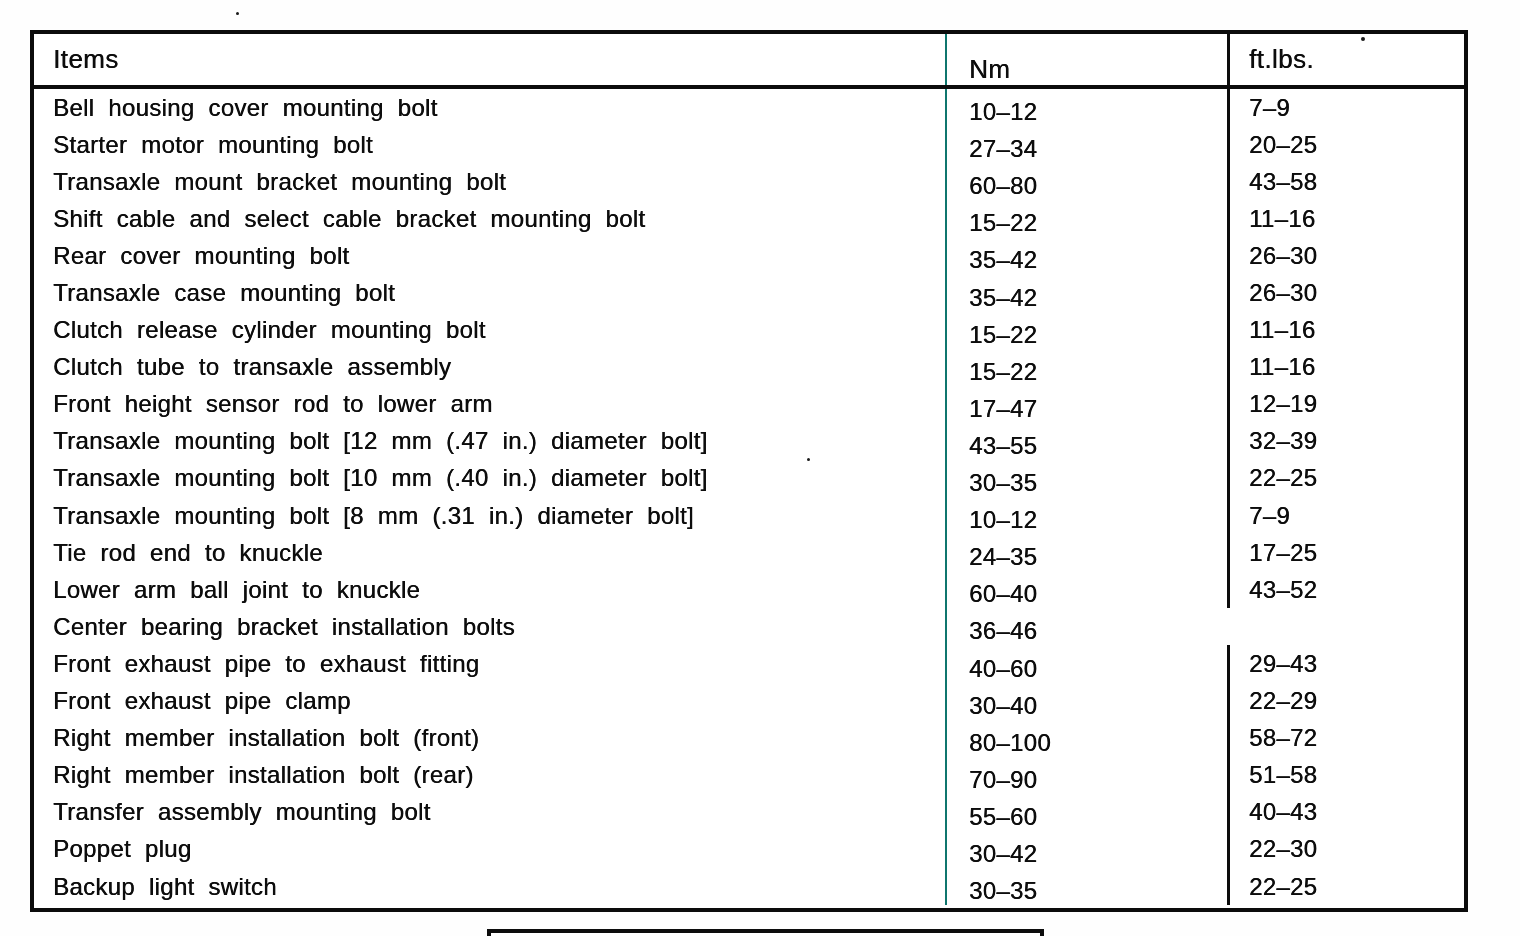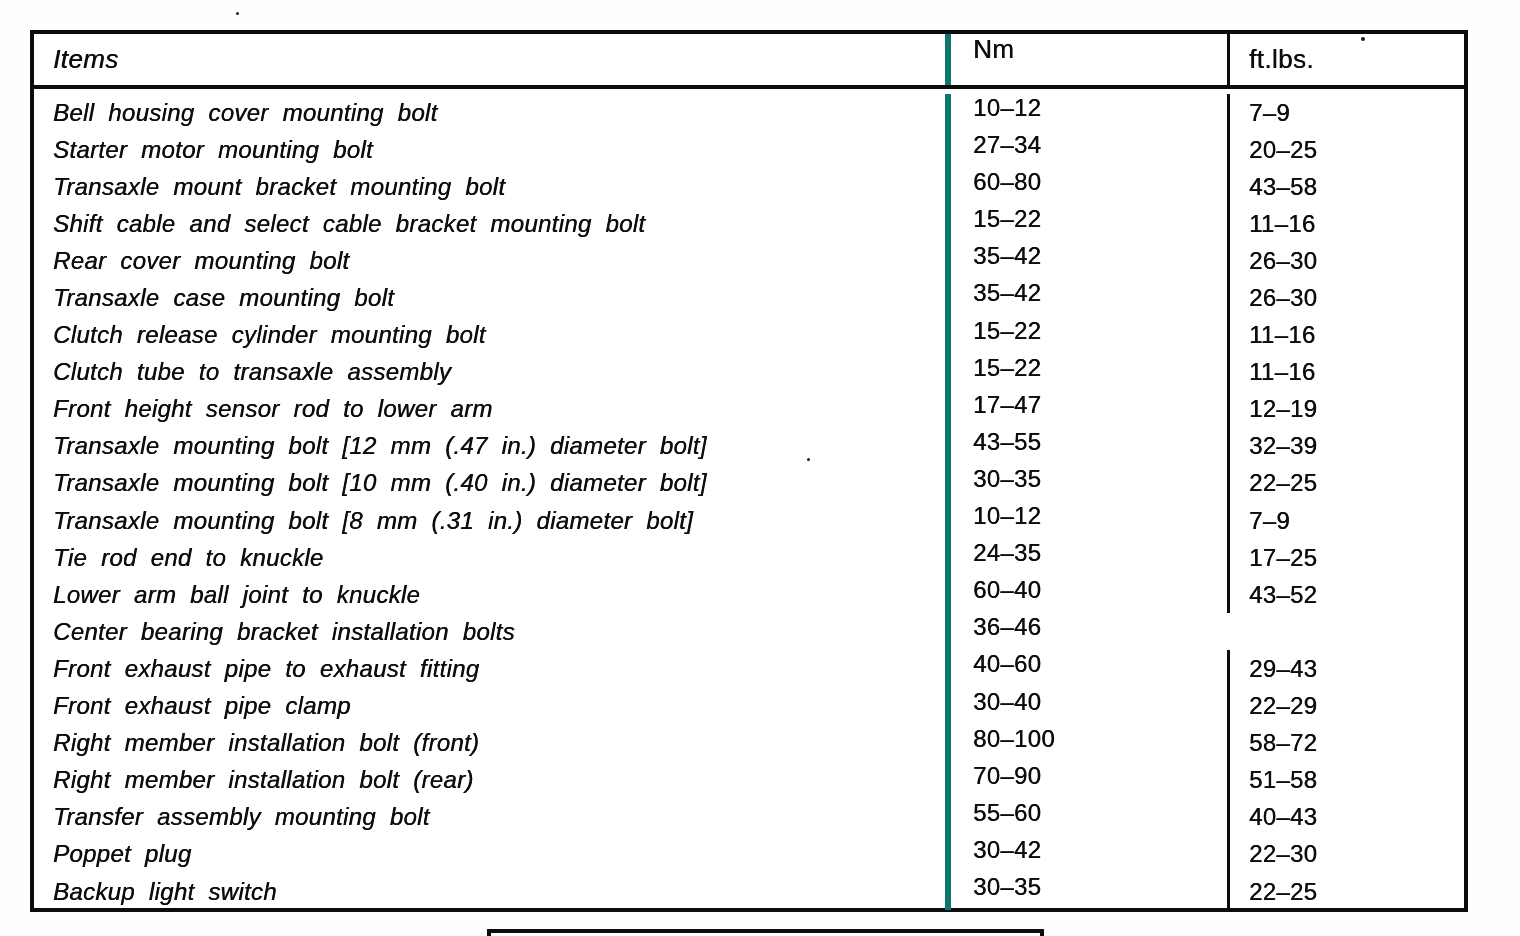--- a/index.html
+++ b/index.html
@@ -32,51 +32,49 @@
     display: flex;
     height: 55px;
     border-bottom: 4px solid #0c0c0c;
     box-sizing: border-box;
     align-items: center;
     font-size: 26px;
     letter-spacing: 0.4px;
     text-shadow: 0.4px 0 0 currentColor;
   }
   .tbody {
-    padding-top: 5px;
   }
   .trow {
     display: flex;
     height: 37.1px;
     align-items: center;
     font-size: 24px;
     letter-spacing: 0.3px;
     word-spacing: 7px;
     text-shadow: 0.4px 0 0 currentColor;
     white-space: nowrap;
   }
   .col-items {
     width: 911px;
     box-sizing: border-box;
     padding-left: 19px;
     flex: 0 0 auto;
     align-self: stretch;
     display: flex;
     align-items: center;
-    font-style: italic;
   }
   .col-nm {
     width: 265px;
     box-sizing: border-box;
     padding-left: 22px;
-    border-left: 6px solid #0f766e;
+    border-left: 2px solid #0f766e;
     flex: 0 0 auto;
     align-self: stretch;
     display: flex;
-    align-items: flex-start;
+    align-items: flex-end;
   }
   .col-ftlbs {
     width: 254px;
     box-sizing: border-box;
     padding-left: 19px;
     border-left: 3px solid #0c0c0c;
     flex: 1 1 auto;
     align-self: stretch;
     display: flex;
     align-items: center;

